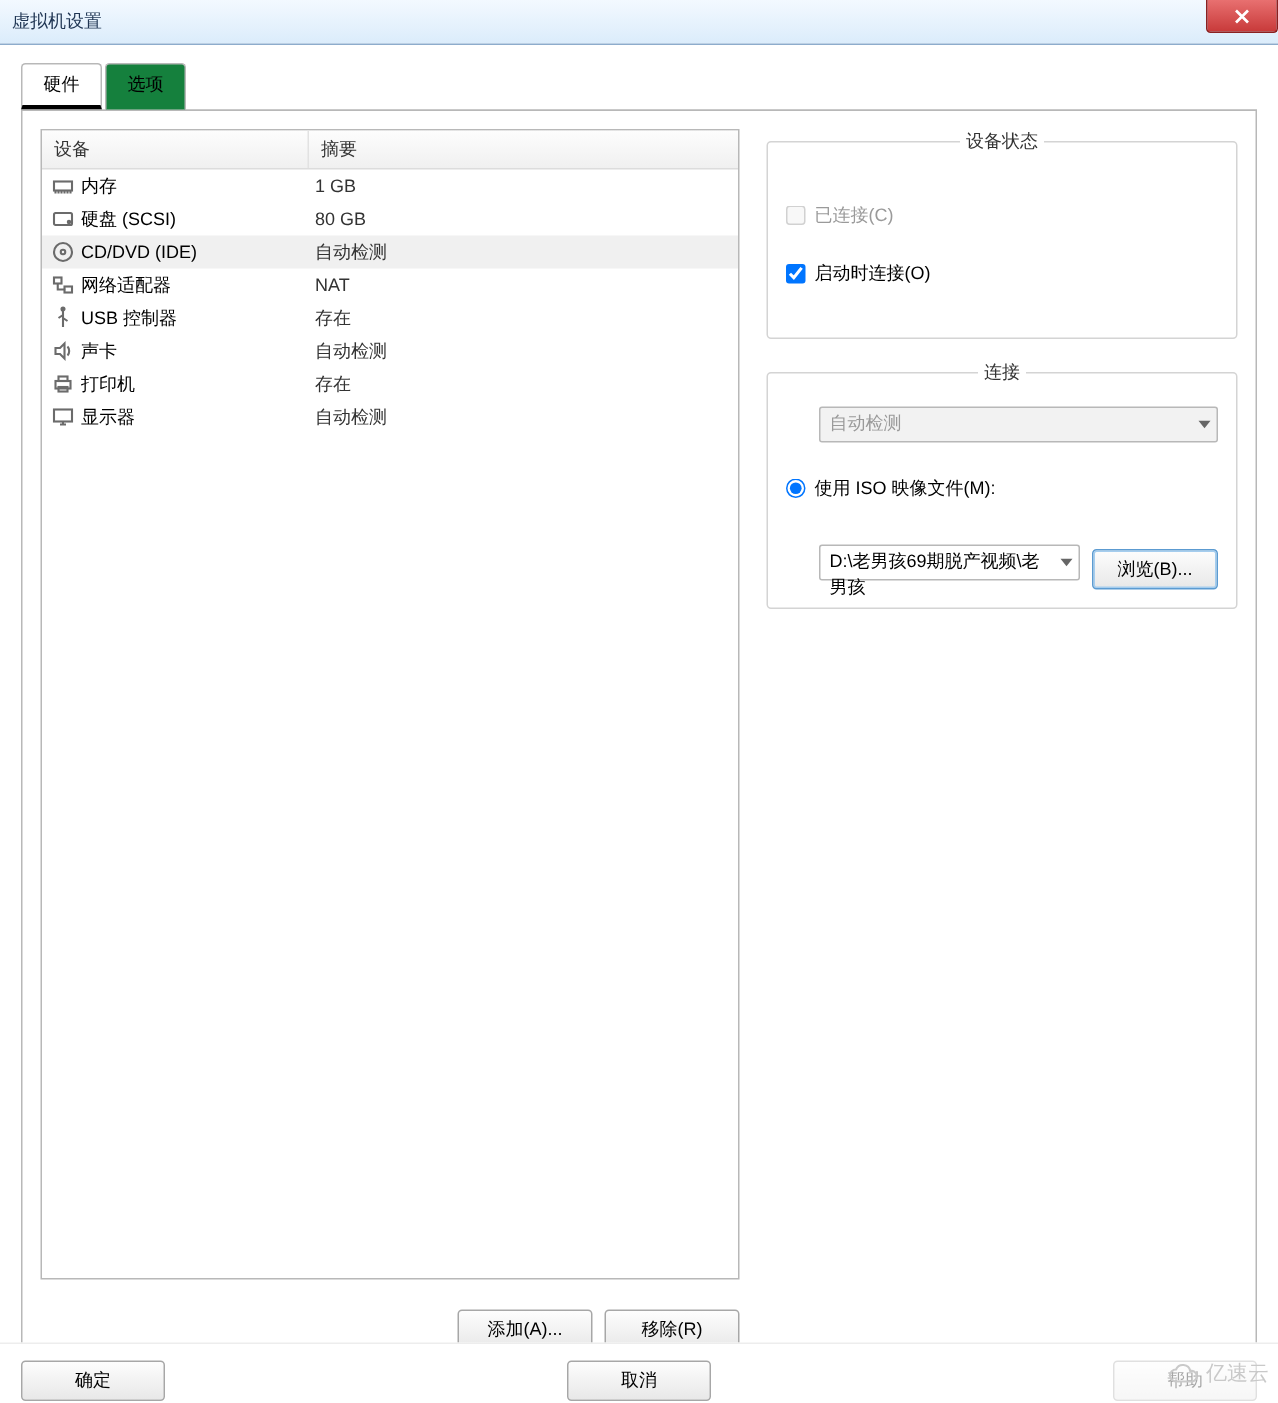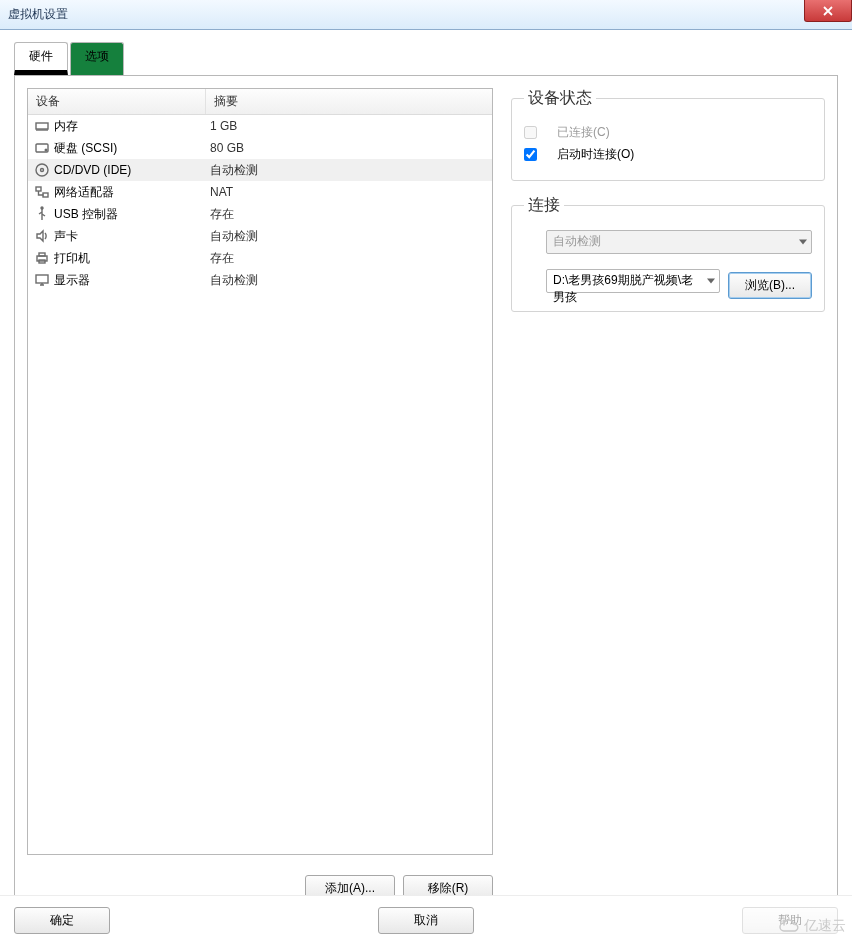--- a/index.html
+++ b/index.html
@@ -50,21 +50,21 @@
     border-bottom: none;
     background: #15803d;
     margin-right: 2px;
     border-top-left-radius: 3px;
     border-top-right-radius: 3px;
     cursor: pointer;
     font-size: 12px;
   }
   .tab.active {
     background: #fff;
-    border-bottom: 5px solid #000000;
+    border-bottom: 3px solid #000000;
     position: relative;
     z-index: 2;
   }
   .content {
     border: 1px solid #b8b8b8;
     border-top: 1px solid #b8b8b8;
     padding: 12px;
     display: flex;
     height: 840px;
   }
@@ -132,28 +132,29 @@
     display:flex;
     flex-direction:column;
   }
   fieldset.groupbox {
     border: 1px solid #d4d4d4;
     border-radius: 3px;
     margin: 0 0 14px 0;
     padding: 10px 12px 12px 12px;
   }
   fieldset.groupbox legend {
-    font-size: 16px;
+    font-size: 12px;
     color: #333;
     padding: 0 4px;
+    text-align: center;
   }
   .checkbox-row, .radio-row {
     display:flex; align-items:center;
-    margin: 5px 0;
-    gap: 20px;
+    margin: 22px 0;
+    gap: 6px;
   }
   .checkbox-row label, .radio-row label { cursor: pointer; }
   .disabled-text { color: #9a9a9a; }
   .combo {
     width: 100%;
     height: 24px;
     border: 1px solid #b8b8b8;
     background: #fff;
     padding: 2px 22px 2px 6px;
     position: relative;
@@ -177,21 +178,21 @@
     display:flex;
     justify-content:space-between;
     align-items:center;
     gap: 12px;
     padding: 0 14px;
     border-top: 1px solid #ededed;
     background:#fff;
   }
   .bottom-bar .btn { min-width: 96px; }
   .watermark {
-    position:absolute; right:6px; bottom:0;
+    position:absolute; right:6px; bottom:10px;
     color:#c9c9c9; font-size:14px; display:flex; align-items:center; gap:4px;
     pointer-events:none;
   }
   input[type=checkbox], input[type=radio]{ margin:0; }
   .svgicon{width:16px;height:16px;stroke:#6b6b6b;fill:none;stroke-width:1.4;}
 </style>
 </head>
 <body>
 
 <div class="titlebar">
@@ -322,20 +323,24 @@
       <fieldset class="groupbox">
         <legend>连接</legend>
 
         <div class="indent-combo">
           <div class="combo disabled">
             <span>自动检测</span>
             <span class="arrow"></span>
           </div>
         </div>
 
+        <div class="radio-row">
+          <input type="radio" name="conn" checked="" style="">
+          <label>使用 ISO 映像文件(M):</label>
+        </div>
         <div class="iso-row">
           <div class="combo">
             <span>D:\老男孩69期脱产视频\老男孩</span>
             <span class="arrow"></span>
           </div>
           <div class="btn focused" style="min-width:82px">浏览(B)...</div>
         </div>
       </fieldset>
 
     </div>

